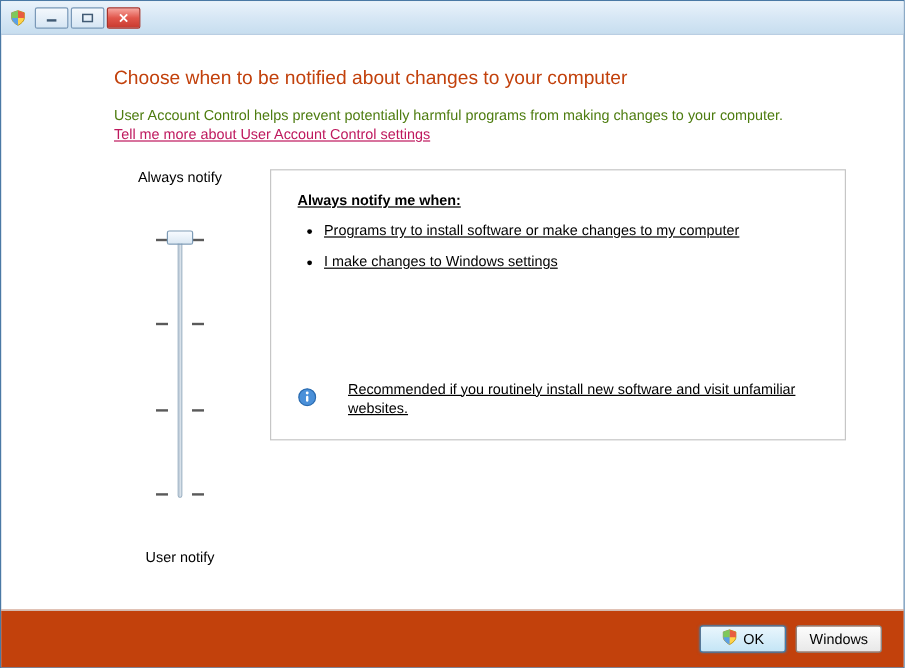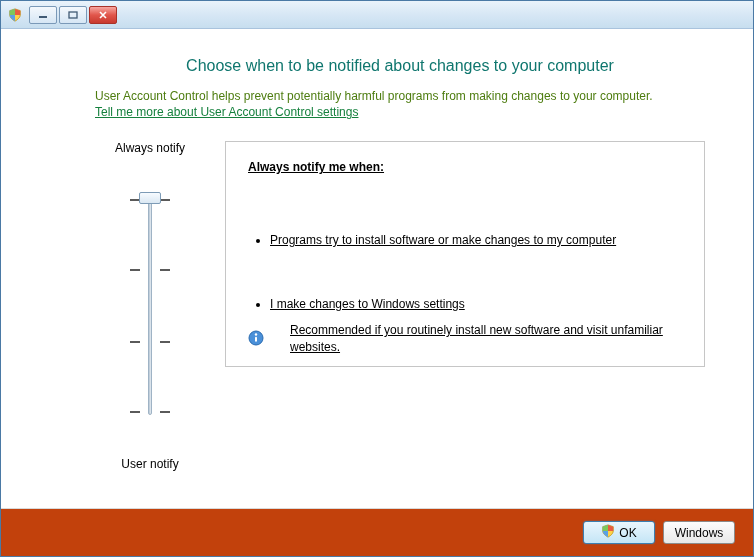--- a/index.html
+++ b/index.html
@@ -65,33 +65,32 @@
     font-weight: bold;
     font-size: 10px;
   }
   .content {
     flex: 1;
     padding: 28px 48px 10px 94px;
     overflow: hidden;
   }
   .page-heading {
     font-size: 16px;
-    color: #0f766e;
+    color: #c2410c;
     font-weight: normal;
     margin: 0 0 14px 0;
-    text-align: center;
   }
   .intro-text {
     font-size: 12px;
     color: #4d7c0f;
     margin: 0 0 2px 0;
   }
   .help-link {
     font-size: 12px;
-    color: #15803d;
+    color: #be185d;
     text-decoration: underline;
     cursor: pointer;
   }
   .main-area {
     display: flex;
     margin-top: 22px;
   }
   .slider-col {
     width: 110px;
     display: flex;
@@ -157,21 +156,20 @@
   }
   .desc-list {
     margin: 0;
     padding-left: 22px;
   }
   .desc-list li {
     font-size: 12px;
     margin-bottom: 10px;
     line-height: 1.35;
     padding-right: 20px;
-    margin-top: 48px;
   }
   .desc-footer {
     margin-top: auto;
     display: flex;
     gap: 26px;
     align-items: center;
     padding-bottom: 4px;
   }
   .info-icon-svg { flex: 0 0 16px; margin-top: 1px; }
   .desc-footer-text {

